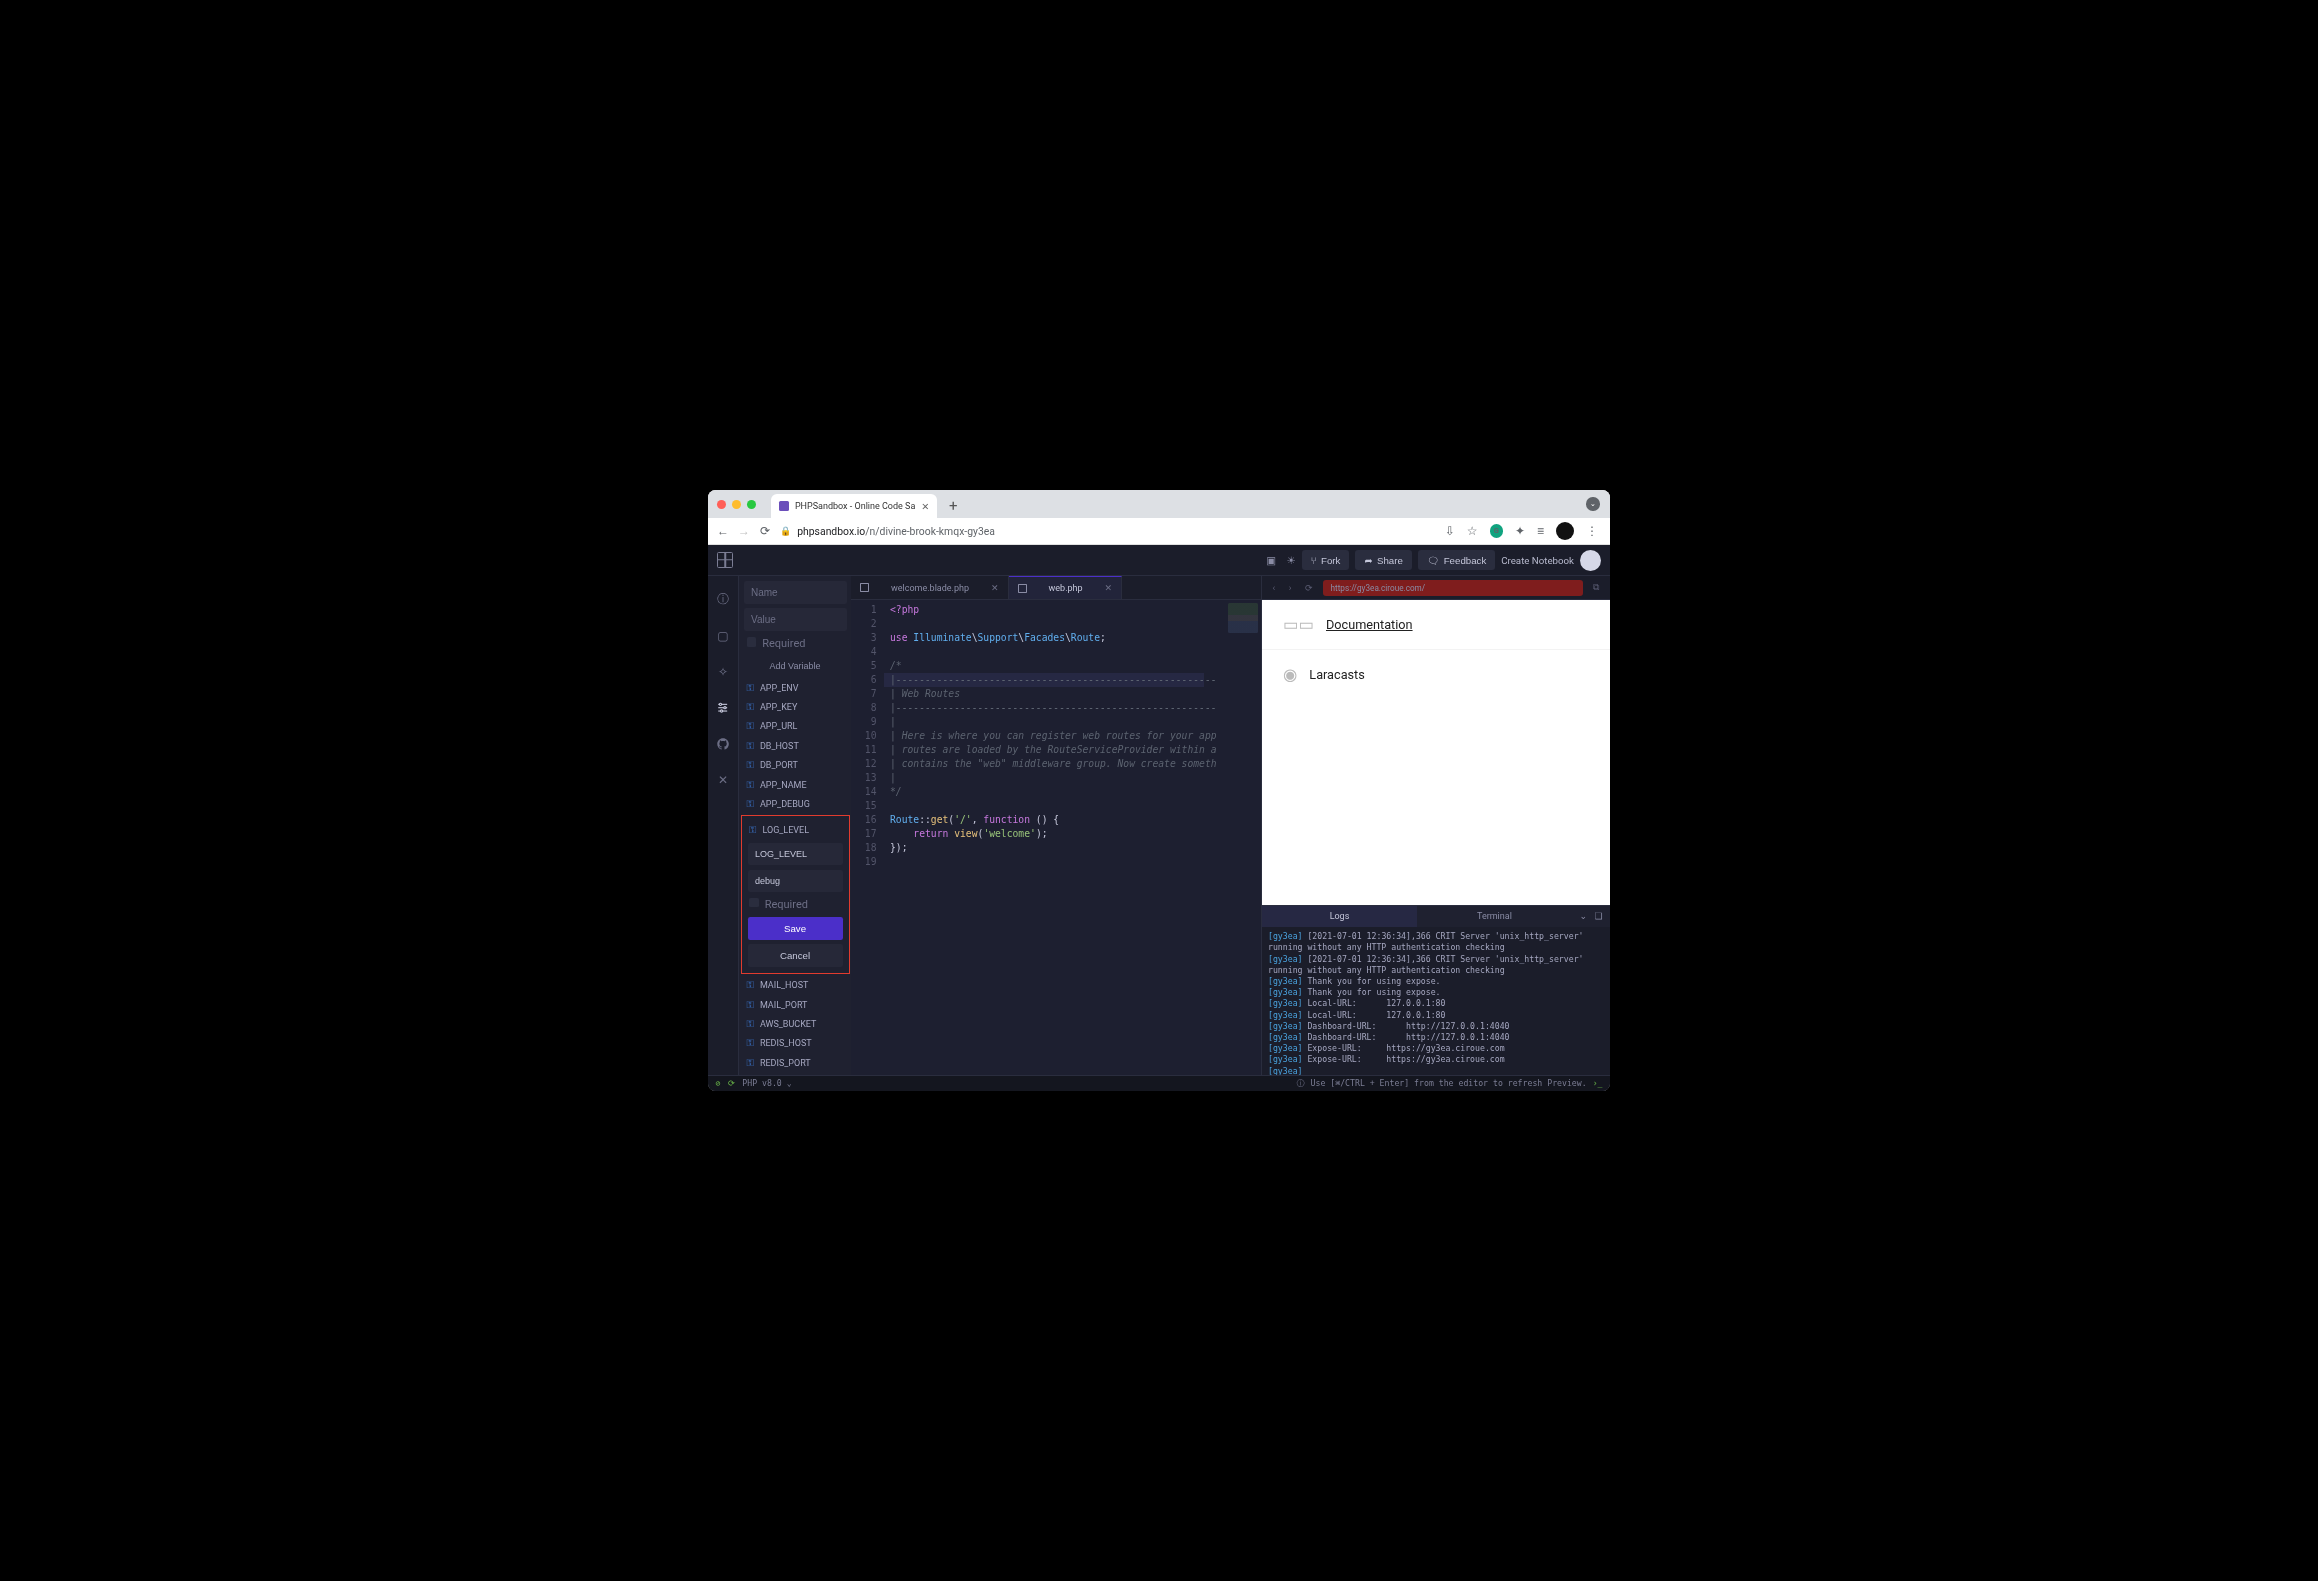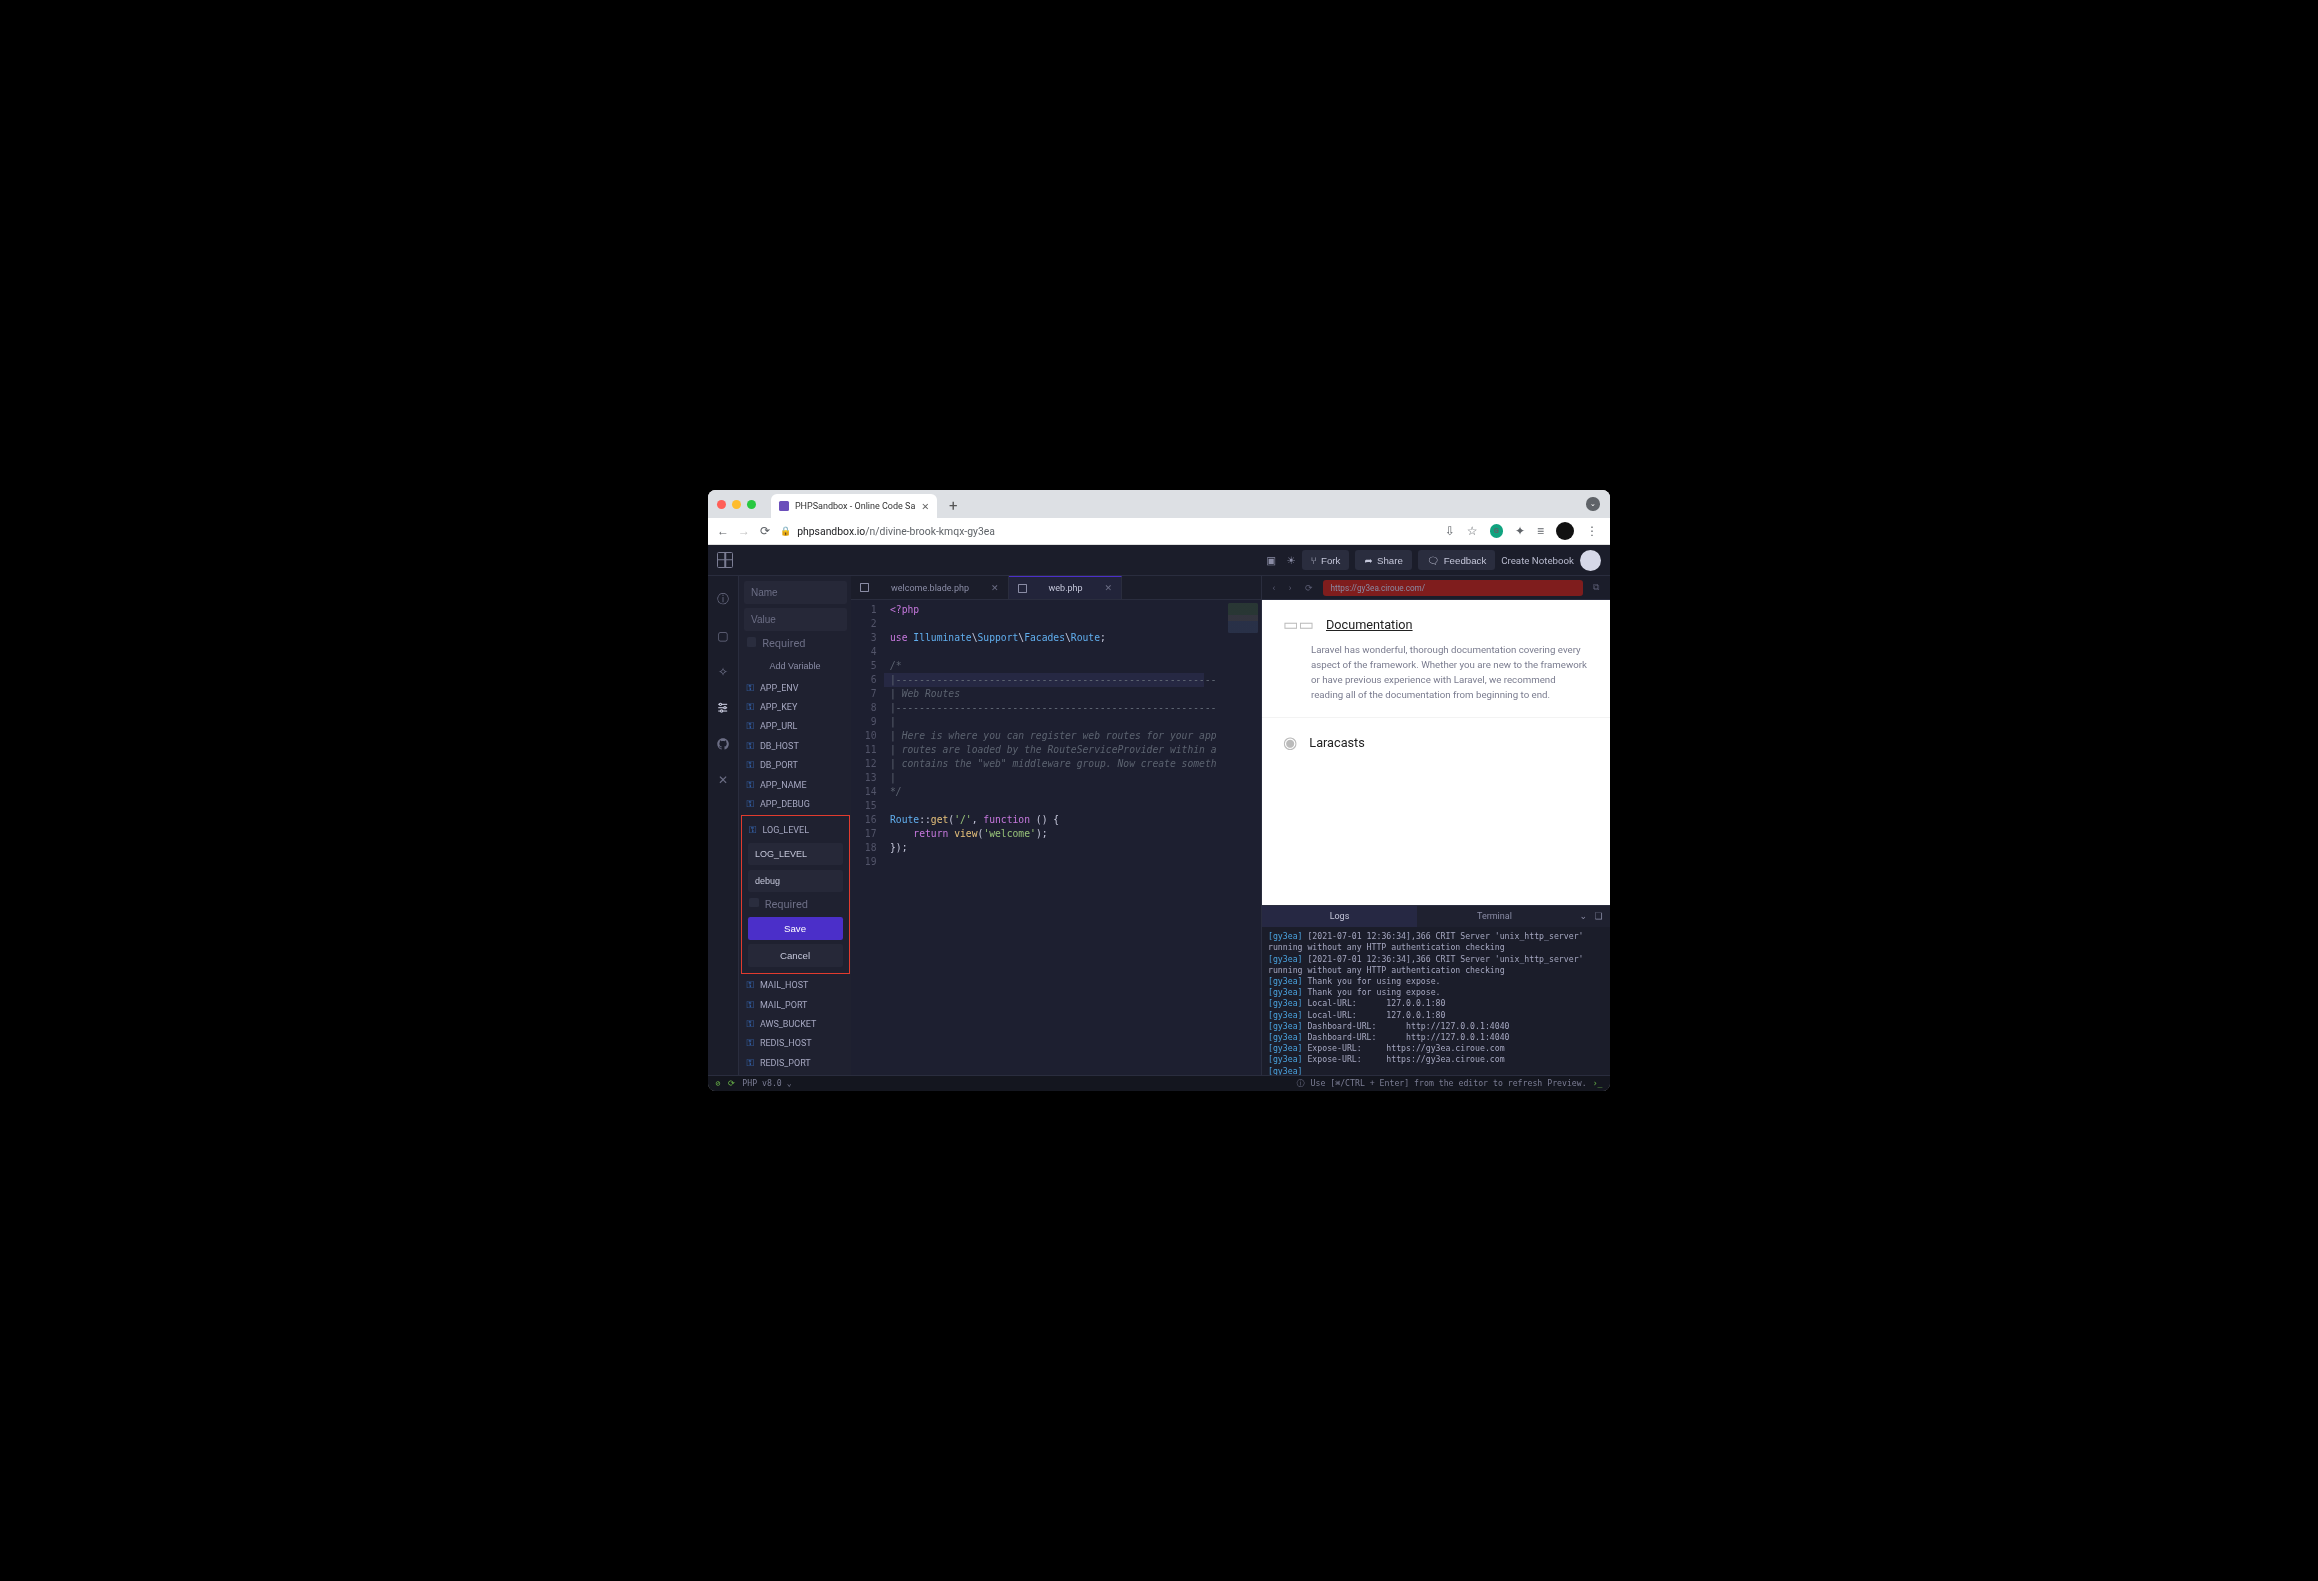--- a/index.html
+++ b/index.html
@@ -414,21 +414,20 @@
           <span class="pv-nav">⟳</span>
           <div class="pv-url">https://gy3ea.ciroue.com/</div>
           <span class="pv-nav">⧉</span>
         </div>
         <div class="preview-frame">
           <div class="pf-section">
             <div class="pf-title-row">
               <span class="pf-icon">▭▭</span>
               <a class="pf-title" href="#">Documentation</a>
             </div>
-            <div class="pf-desc">Laravel has wonderful, thorough documentation covering every aspect of the framework. Whether you are new to the framework or have previous experience with Laravel, we recommend reading all of the documentation from beginning to end.</div>
           </div>
           <div class="pf-section" style="border-bottom:none;padding-bottom:4.5px">
             <div class="pf-title-row">
               <span class="pf-icon">◉</span>
               <span class="pf-title" style="text-decoration:none">Laracasts</span>
             </div>
           </div>
         </div>
 
         <div class="console">

